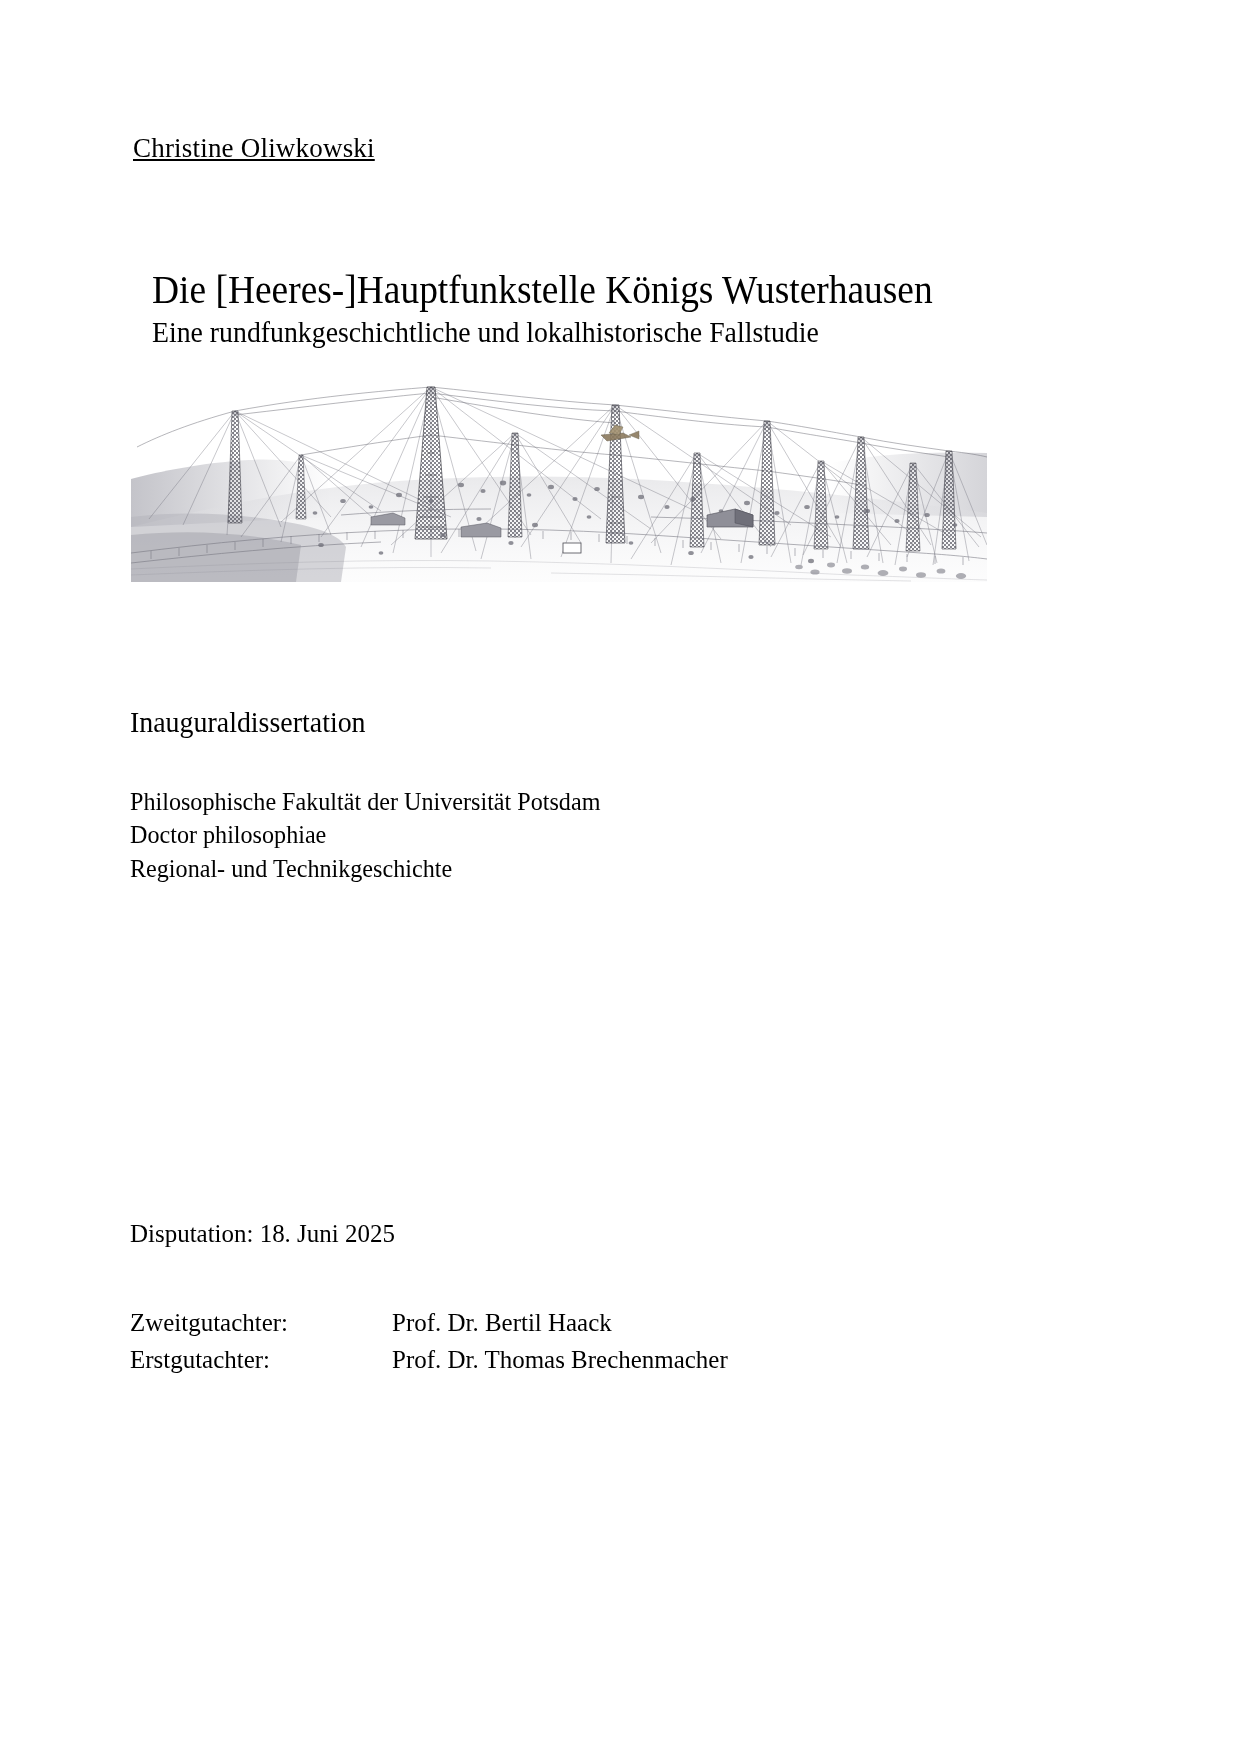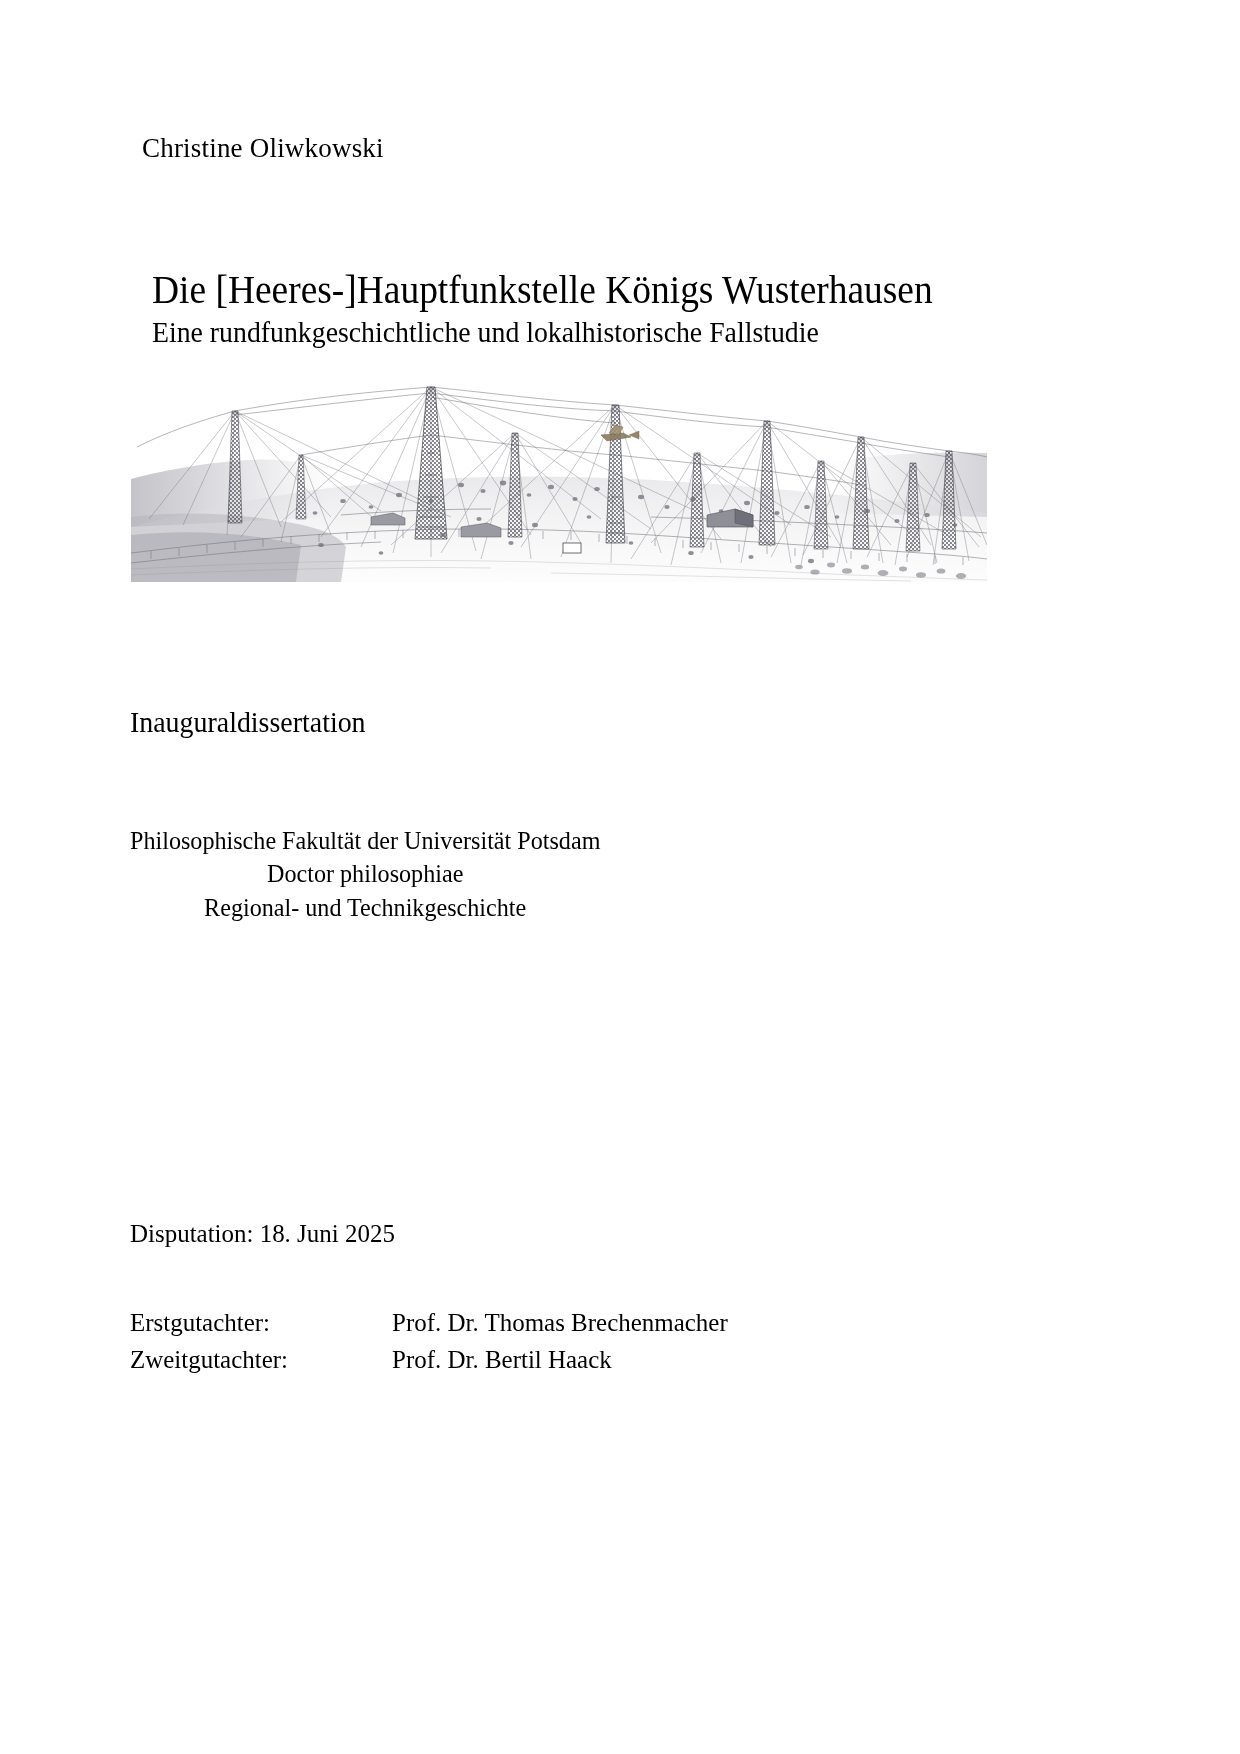--- a/index.html
+++ b/index.html
@@ -18,26 +18,27 @@
 
   .page {
     position: absolute;
     inset: 0;
     background: #ffffff;
   }
 
   
   .author {
     position: absolute;
-    left: 142px;
+    left: 133px;
     top: 133px;
     font-size: 27px;
     line-height: 1.15;
     letter-spacing: 0.2px;
     white-space: nowrap;
+    text-decoration: underline;
   }
 
   
   .title-block {
     position: absolute;
     left: 128px;
     top: 268px;
     width: 980px;
     margin-left: 24px;
   }
@@ -83,24 +84,23 @@
     line-height: 1.15;
     transform: scaleX(0.93);
     transform-origin: left center;
     white-space: nowrap;
   }
 
   
   .faculty {
     position: absolute;
     left: 130px;
-    top: 824px;
+    top: 785px;
     font-size: 25px;
     line-height: 1.33;
-    text-align: center;
   }
   .faculty div {
     white-space: nowrap;
     transform: scaleX(0.965);
     transform-origin: left center;
   }
 
   
   .disputation {
     position: absolute;
@@ -411,22 +411,22 @@
   <div class="faculty">
     <div>Philosophische Fakultät der Universität Potsdam</div>
     <div>Doctor philosophiae</div>
     <div>Regional- und Technikgeschichte</div>
   </div>
 
   <div class="disputation">Disputation: 18. Juni 2025</div>
 
   <div class="reviewers">
     <div class="reviewer-row">
+      <span class="reviewer-label">Zweitgutachter:</span>
+      <span class="reviewer-name">Prof. Dr. Bertil Haack</span>
+    </div>
+    <div class="reviewer-row">
       <span class="reviewer-label">Erstgutachter:</span>
       <span class="reviewer-name">Prof. Dr. Thomas Brechenmacher</span>
     </div>
-    <div class="reviewer-row">
-      <span class="reviewer-label">Zweitgutachter:</span>
-      <span class="reviewer-name">Prof. Dr. Bertil Haack</span>
-    </div>
   </div>
 
 </div>
 
 </body></html>

